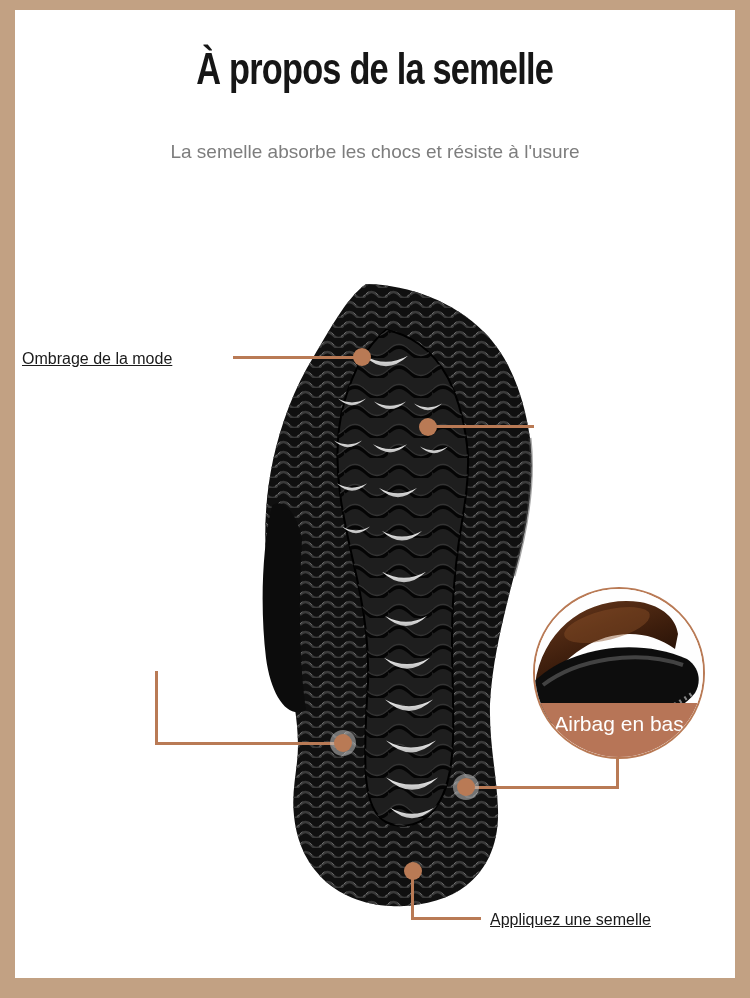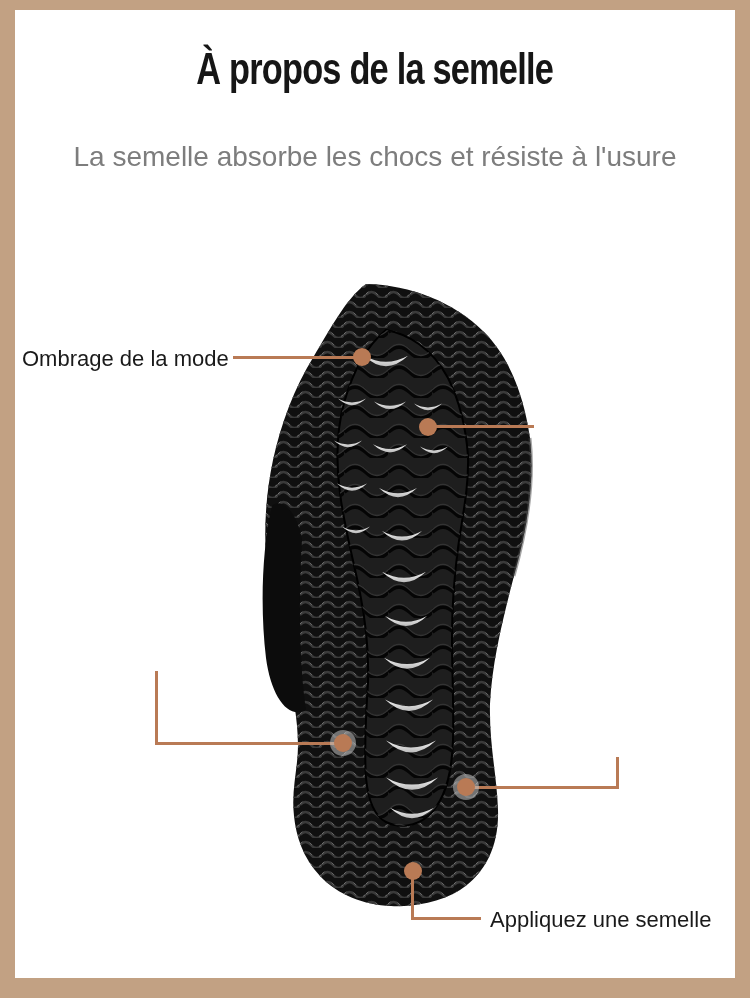--- a/index.html
+++ b/index.html
@@ -18,24 +18,24 @@
   .page-title{
     left:0;top:44px;width:750px;text-align:center;margin:0;
     font-size:44px;font-weight:bold;color:var(--title-text,#161616);
   }
   .page-title .squeeze{
     display:inline-block;transform:scaleX(0.78);transform-origin:center;
     letter-spacing:-1px;
   }
   .subtitle{
     left:0;top:141px;width:750px;text-align:center;margin:0;
-    font-size:28px;color:var(--subtitle-text,#7d7d7d);
+    font-size:19px;color:var(--subtitle-text,#7d7d7d);
   }
   .callout-label{
-    font-size:22px;color:var(--label-text,#1a1a1a);line-height:27px;
+    font-size:16px;color:var(--label-text,#1a1a1a);line-height:27px;text-decoration:underline;
   }
   .hline{height:3px;background:var(--accent,#b97a55);}
   .vline{width:3px;background:var(--accent,#b97a55);}
   .dot{
     width:18px;height:18px;border-radius:50%;
     background:var(--accent,#b97a55);
   }
   .dot.ringed{box-shadow:0 0 0 4px rgba(195,195,195,0.55);}
   .inset-circle{
     left:533px;top:587px;width:172px;height:172px;border-radius:50%;
@@ -155,20 +155,43 @@
   </div>
   <div class="abs hline" style="left:428px;top:425px;width:106px;"></div>
   <div class="abs dot" style="left:419px;top:418px;"></div>
 
   <div class="abs callout-label" style="left:26px;top:622px;width:210px;text-align:right;">
   </div>
   <div class="abs vline" style="left:155px;top:671px;height:74px;"></div>
   <div class="abs hline" style="left:155px;top:742px;width:190px;"></div>
   <div class="abs dot ringed" style="left:334px;top:734px;"></div>
 
+  <div class="abs inset-circle">
+    <svg width="172" height="172" viewBox="0 0 172 172" aria-hidden="true">
+      <defs>
+        <linearGradient id="leather" x1="0" y1="0" x2="0.6" y2="1">
+          <stop offset="0" stop-color="#6b3a1d"></stop>
+            <stop offset="0.6" stop-color="#3c1d0c"></stop>
+            <stop offset="1" stop-color="#1c0d05"></stop>
+        </linearGradient>
+      </defs>
+      <rect width="172" height="172" fill="#fefefe"></rect>
+
+      <path d="M0,95 C8,38 55,6 105,13 C128,17 141,30 143,45 L140,60 C100,30 40,45 8,102 Z" fill="url(#leather)"></path>
+      <ellipse cx="72" cy="36" rx="44" ry="15" fill="#8a4f28" opacity="0.45" transform="rotate(-14 72 36)"></ellipse>
+
+      <path d="M-8,100 C25,60 98,46 152,70 C164,78 167,92 160,104 C138,134 58,150 -8,128 Z" fill="#0d0d0d"></path>
+      <path d="M8,96 C42,70 102,60 148,76" fill="none" stroke="#ffffff" stroke-width="4" opacity="0.22"></path>
+
+      <path d="M0,122 C52,143 112,138 158,104" fill="none" stroke="#9a9a9a" stroke-width="4" stroke-dasharray="2 4" opacity="0.85"></path>
+    </svg>
+    <div class="inset-band">
+      <span>Airbag en bas</span>
+    </div>
+  </div>
   <div class="abs vline" style="left:616px;top:757px;height:32px;"></div>
   <div class="abs hline" style="left:465px;top:786px;width:154px;"></div>
   <div class="abs dot ringed" style="left:457px;top:778px;"></div>
 
   <div class="abs dot" style="left:404px;top:862px;"></div>
   <div class="abs vline" style="left:411px;top:871px;height:49px;"></div>
   <div class="abs hline" style="left:411px;top:917px;width:70px;"></div>
   <div class="abs callout-label" style="left:490px;top:906px;">Appliquez une semelle</div>
 </div>
 

